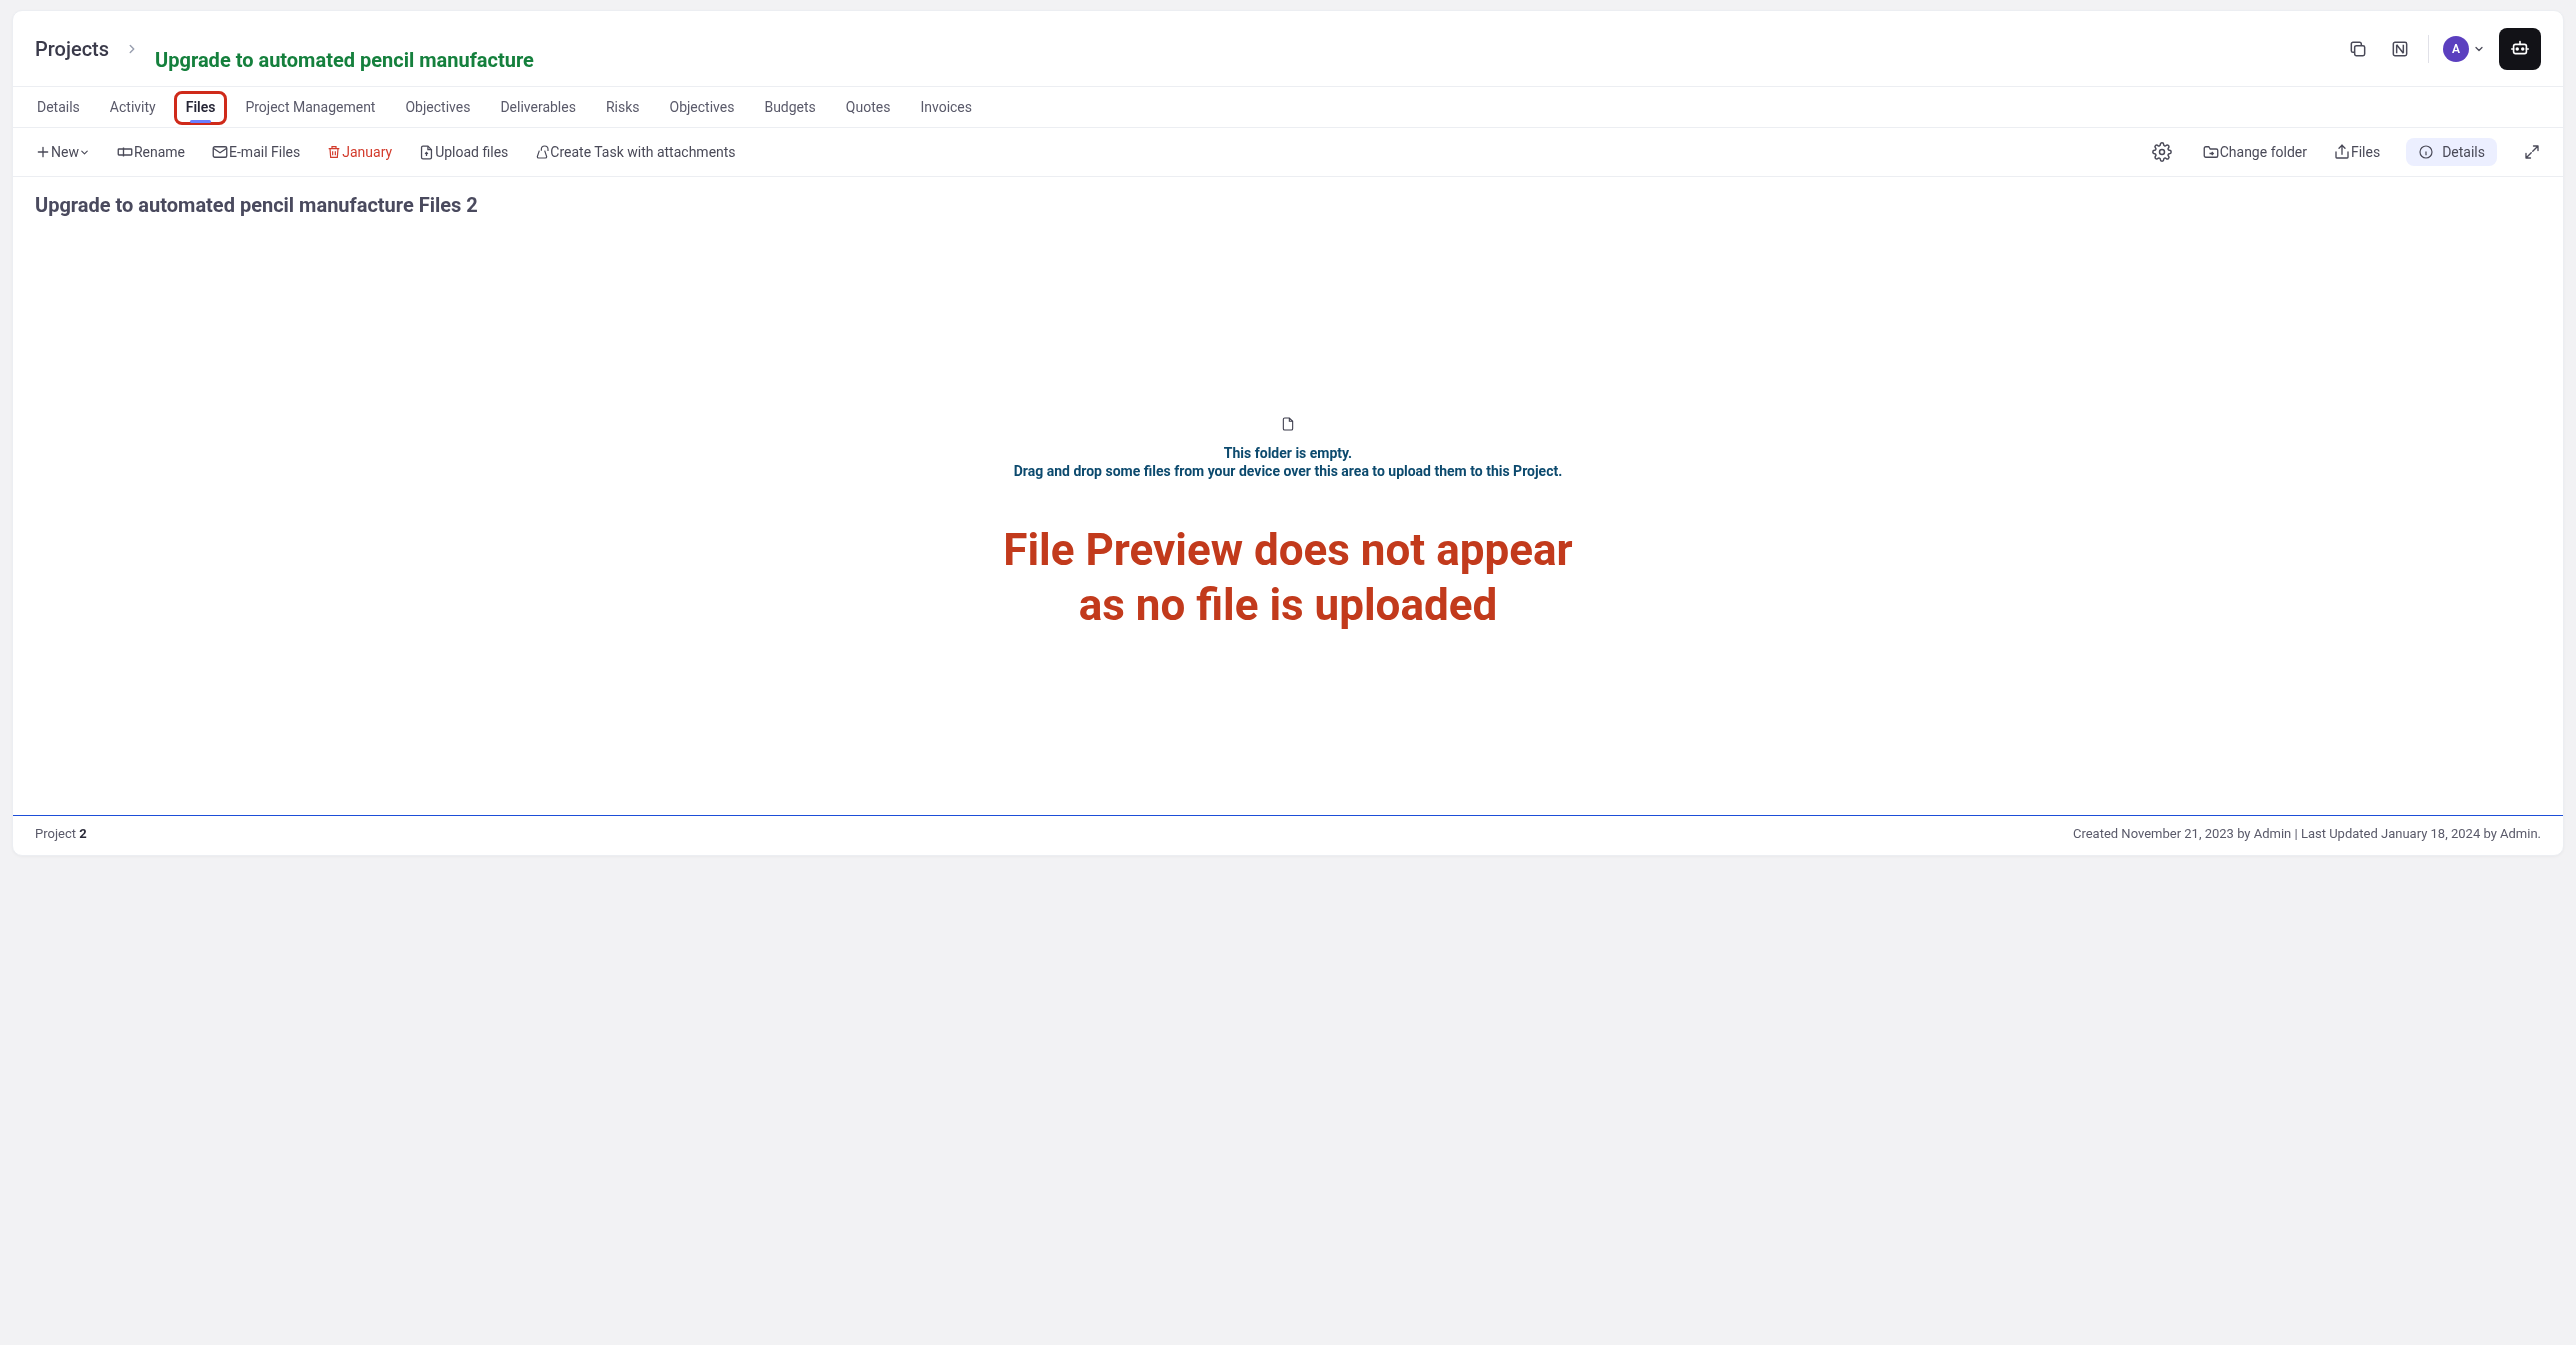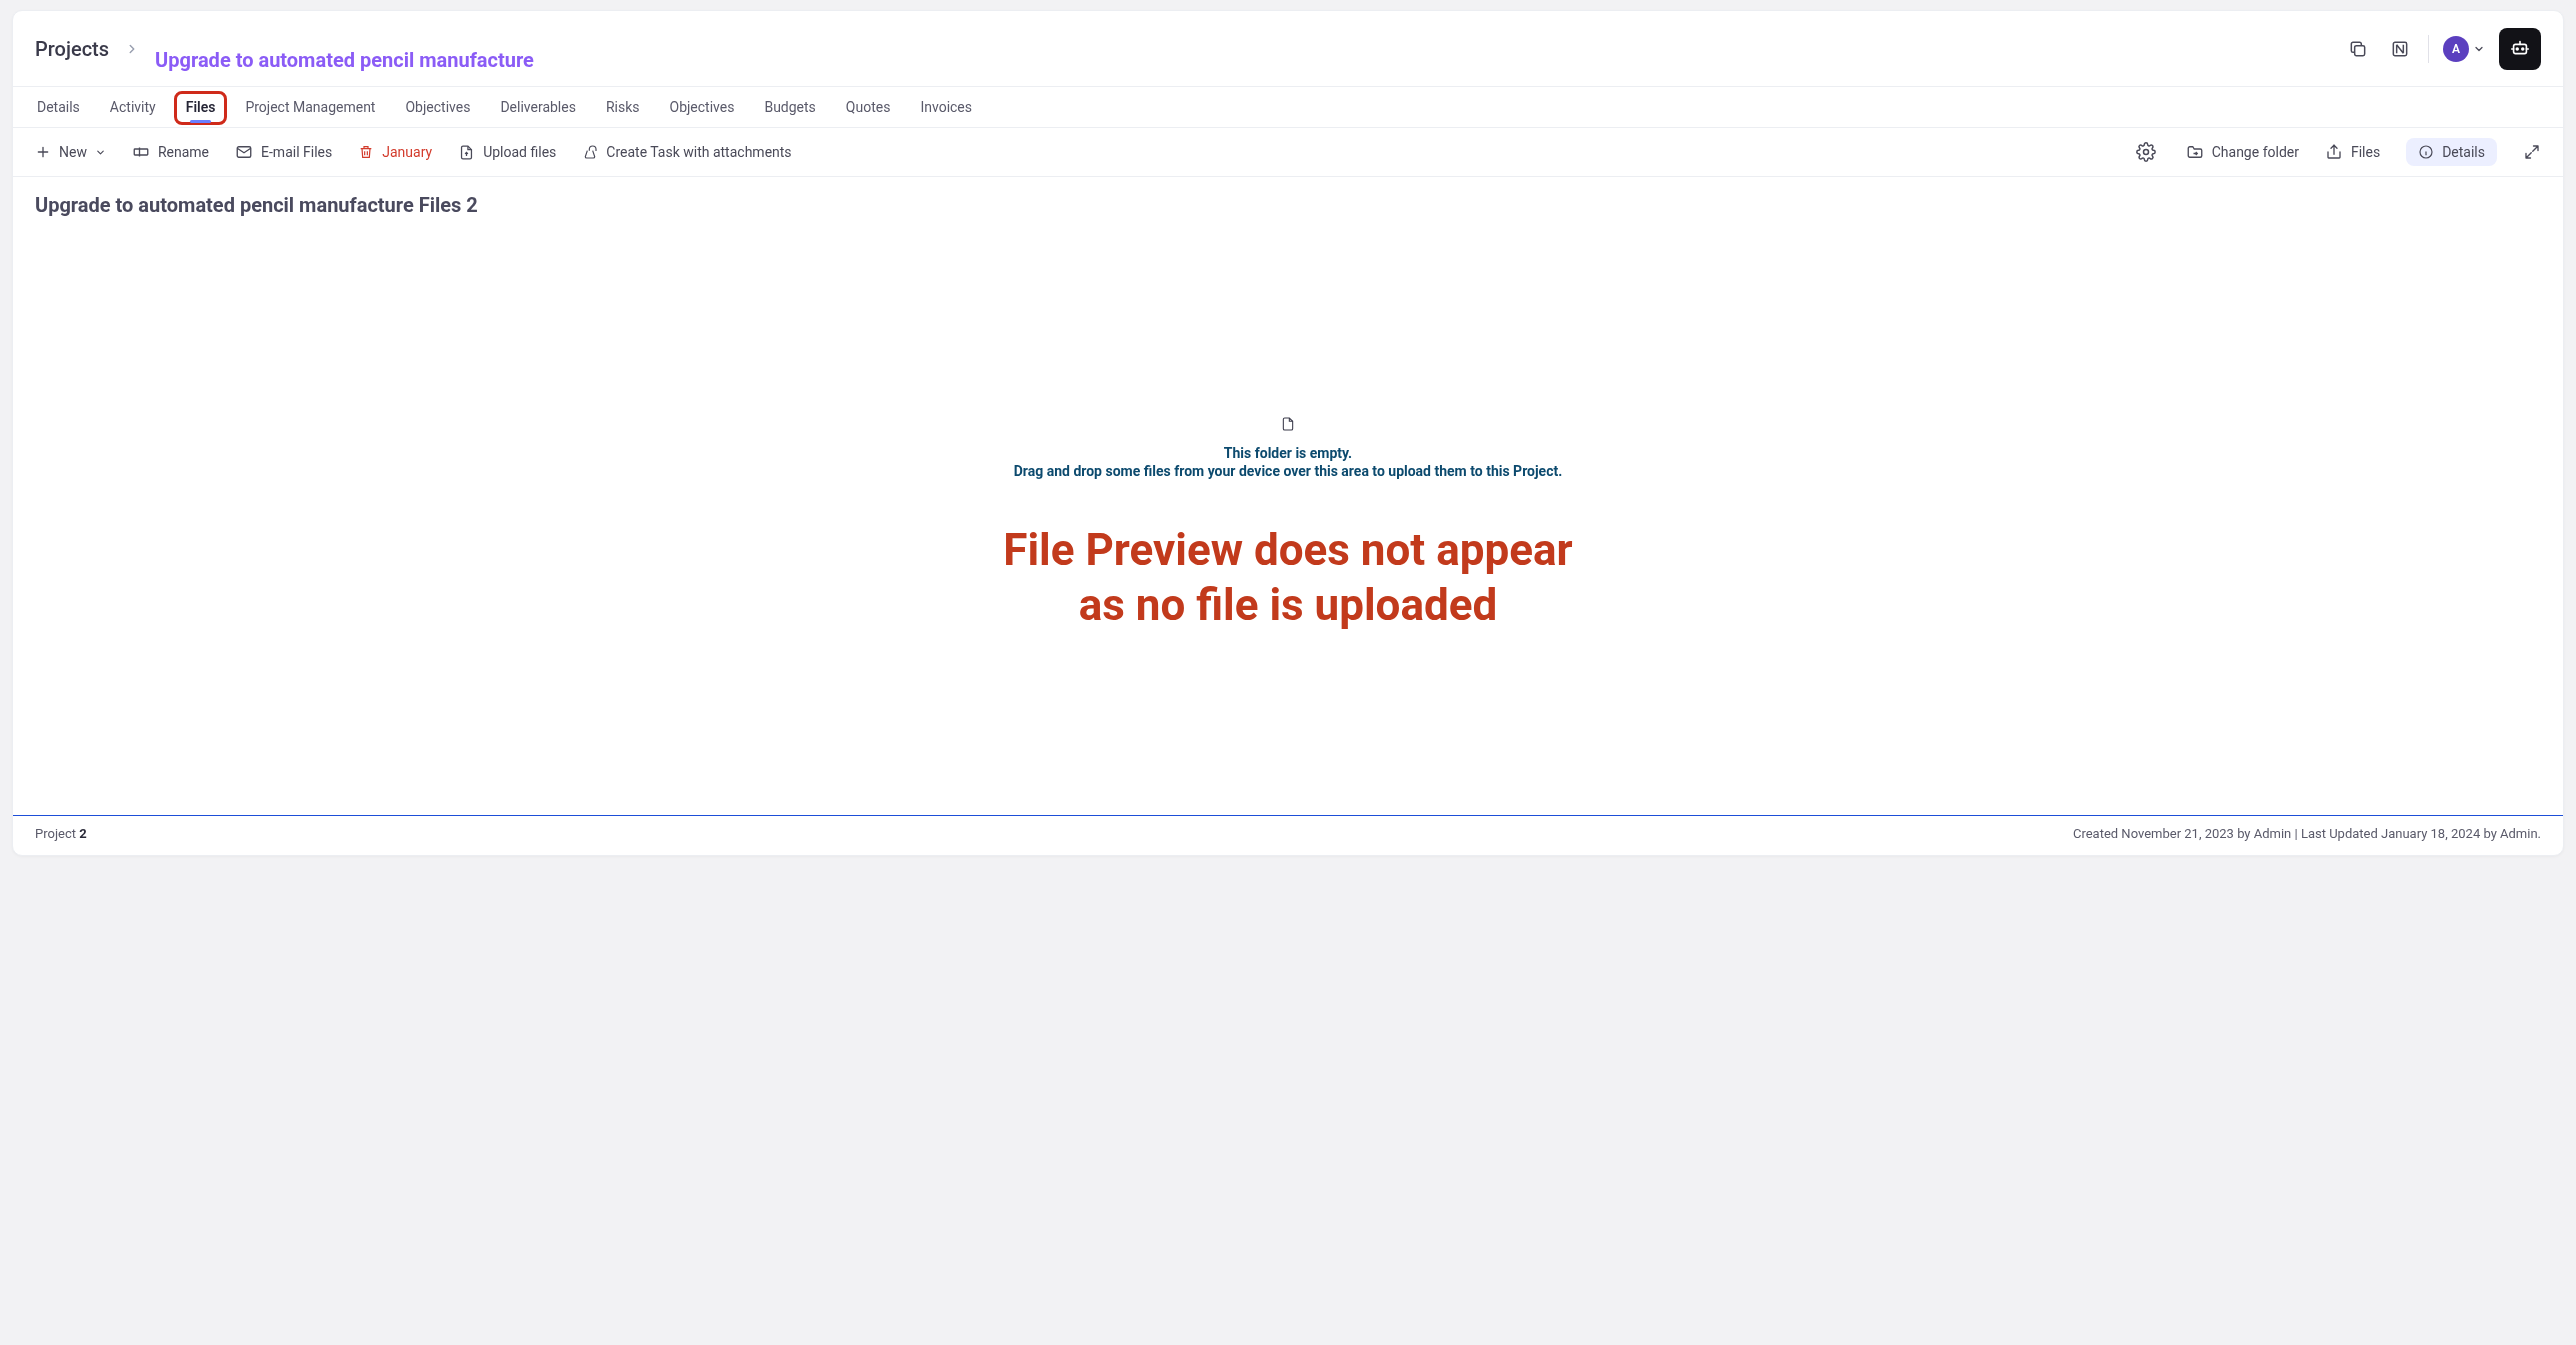--- a/index.html
+++ b/index.html
@@ -34,21 +34,21 @@
     font-size: 20px;
     color: #3a3a4a;
   }
   .breadcrumb .root {
     font-weight: 500;
     color: #3a3a4a;
   }
   .breadcrumb .sep svg { display:block; }
   .breadcrumb .title {
     font-weight: 700;
-    color: #8b5cf6;
+    color: #15803d;
     margin-top: 23px;
   }
   .topbar-right {
     display: flex;
     align-items: center;
     gap: 14px;
   }
   .icon-btn {
     display: inline-flex;
     align-items: center;
@@ -123,21 +123,21 @@
     border-bottom: 1px solid #eceef2;
   }
   .toolbar-left, .toolbar-right {
     display: flex;
     align-items: center;
     gap: 26px;
   }
   .tool {
     display: inline-flex;
     align-items: center;
-    gap: 8px;
+    gap: 0;
     color: #4a4a58;
     cursor: pointer;
     font-size: 14px;
   }
   .tool.danger { color: #d33b2c; }
   .tool svg { flex: 0 0 auto; }
   .pill {
     display: inline-flex;
     align-items: center;
     gap: 8px;

